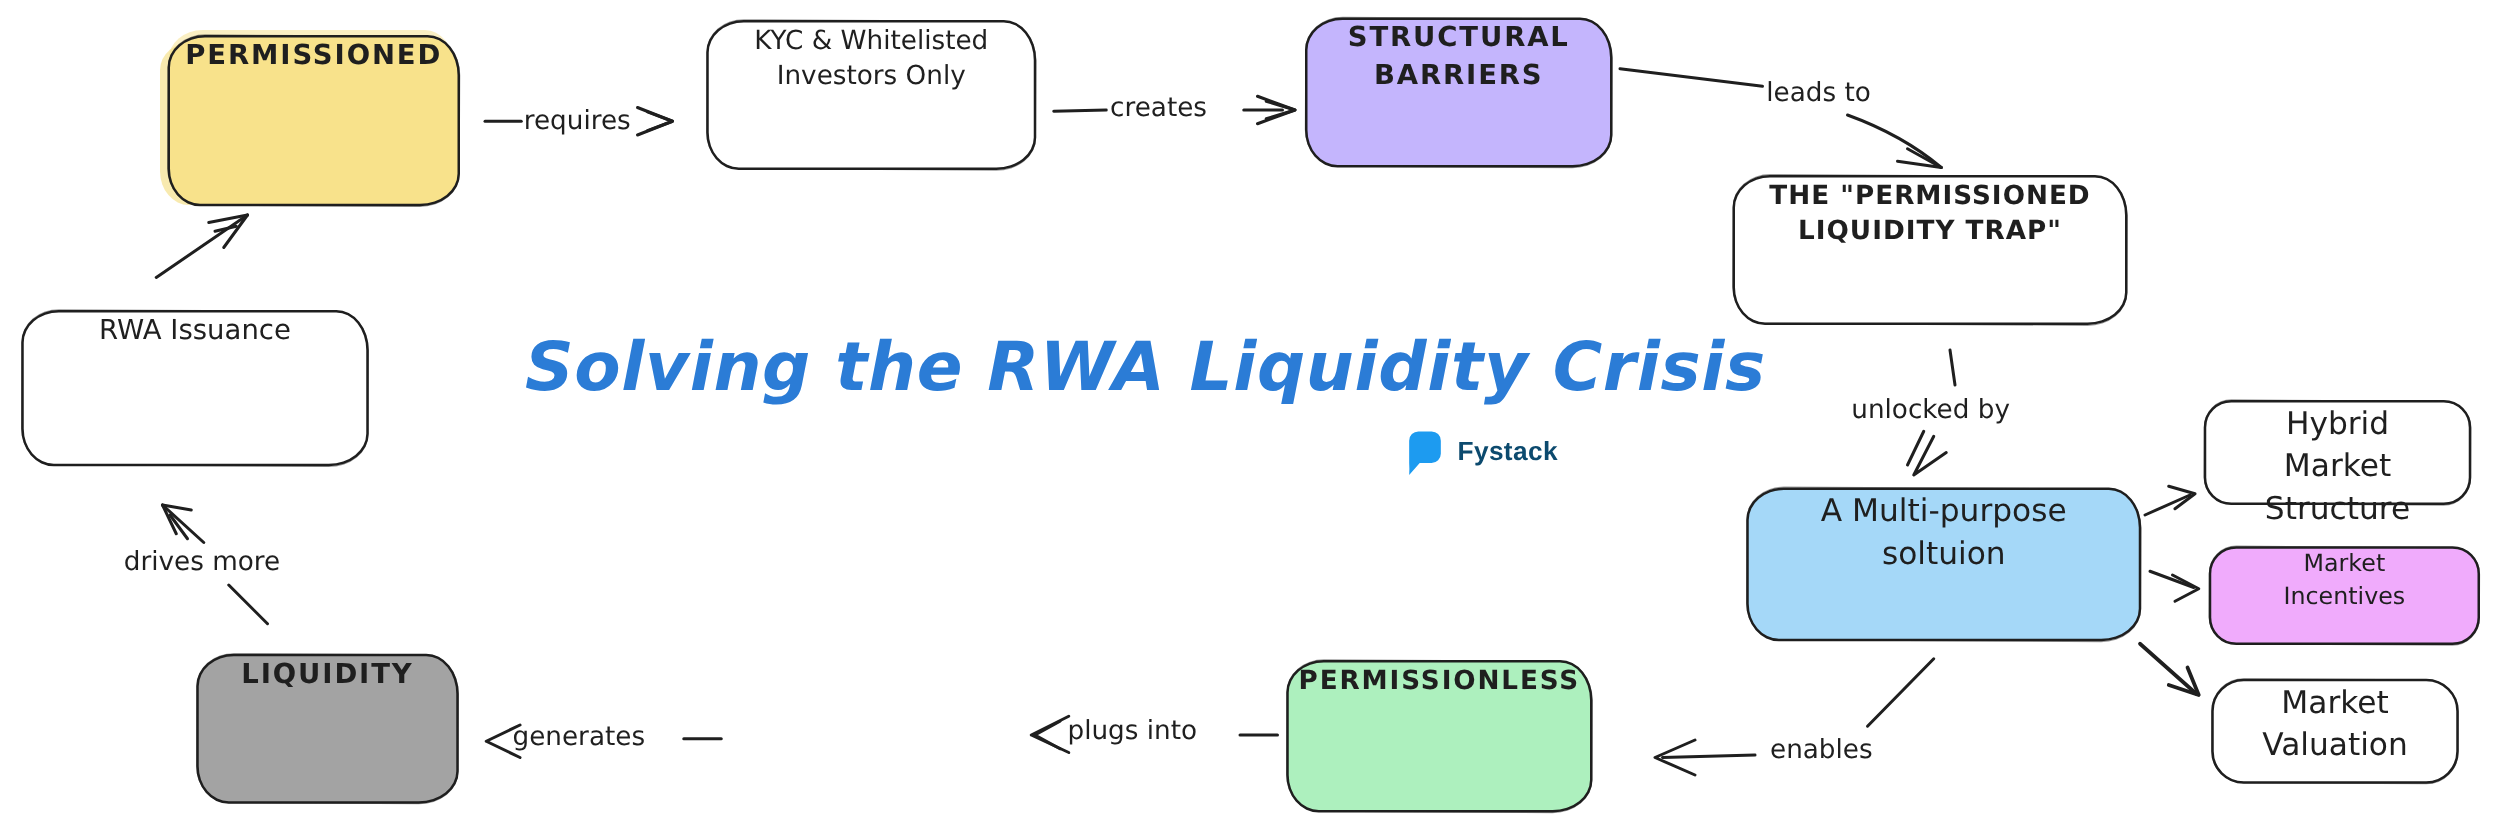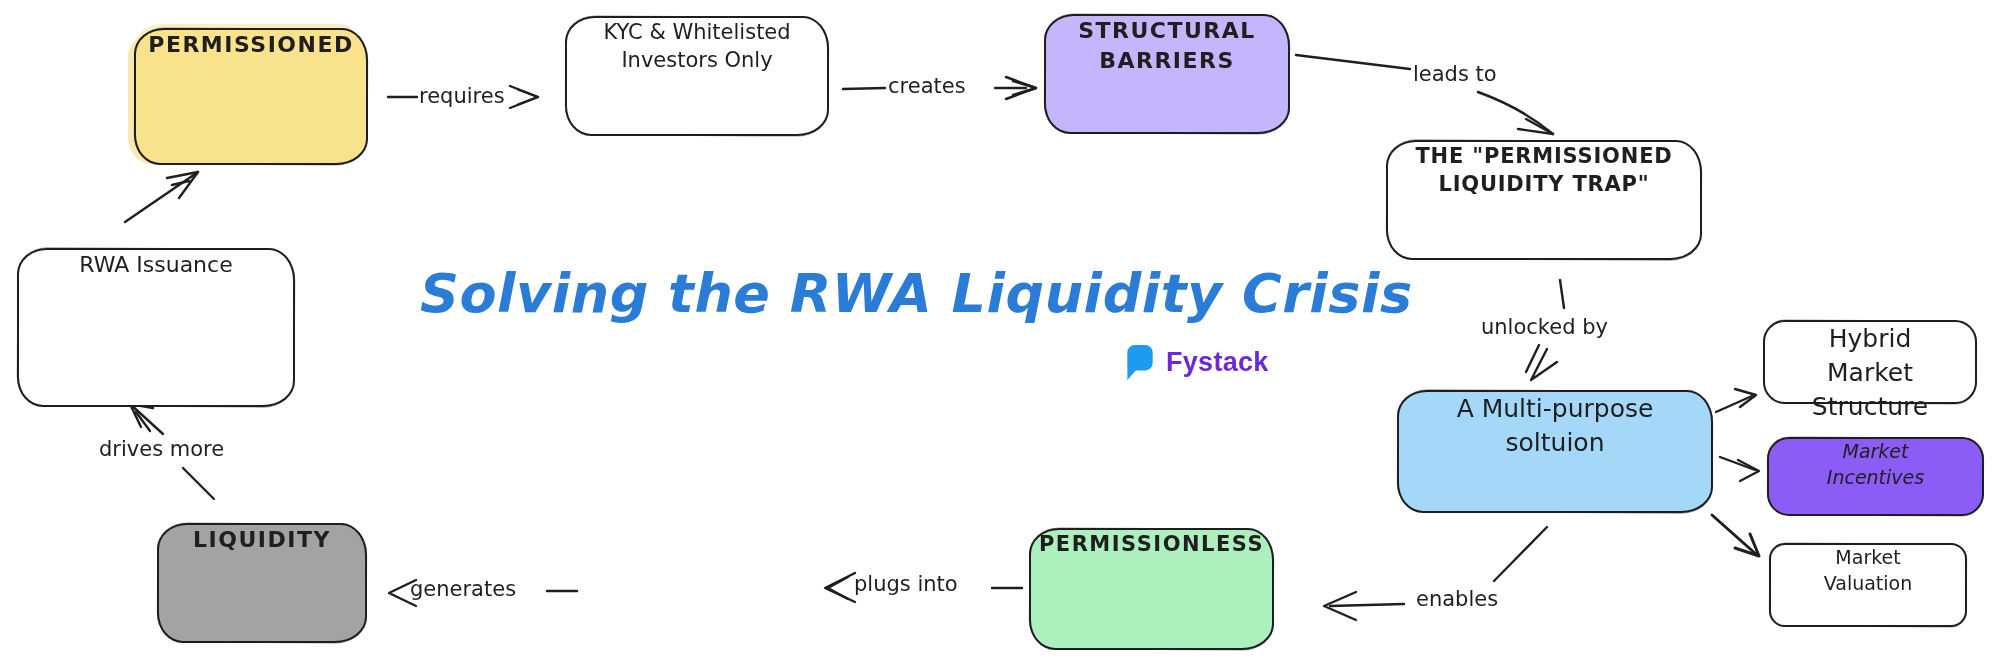--- a/index.html
+++ b/index.html
@@ -23,43 +23,43 @@
   .mid{font-weight:500;}
 
   .n-permissioned{left:134px;top:28px;width:234px;height:137px;font-size:22px;
     box-shadow:-9px 2px 0 -3px rgba(244,220,122,.6), -2px -7px 0 -3px rgba(244,220,122,.45);}
   .n-kyc{left:565px;top:16px;width:264px;height:120px;font-size:21px;}
   .n-kyc .nl{max-width:230px;}
   .n-barriers{left:1044px;top:14px;width:246px;height:120px;font-size:22px;}
   .n-barriers .nl{max-width:200px;}
   .n-trap{left:1386px;top:140px;width:316px;height:120px;font-size:21px;}
   .n-trap .nl{max-width:292px;letter-spacing:.8px;}
-  .n-rwa{left:17px;top:248px;width:278px;height:159px;font-size:22px;}
+  .n-rwa{left:17px;top:248px;width:278px;height:125px;font-size:22px;}
   .n-solution{left:1397px;top:390px;width:316px;height:123px;font-size:25px;}
   .n-solution .nl{max-width:220px;}
   .n-hybrid{left:1763px;top:320px;width:214px;height:84px;font-size:25px;border-radius:22px;}
   .n-hybrid .nl{max-width:166px;}
   .n-incent{left:1767px;top:437px;width:217px;height:79px;font-size:19px;border-radius:22px;}
   .n-incent .nl{max-width:120px;}
-  .n-valuat{left:1769px;top:543px;width:198px;height:84px;font-size:19px;border-radius:16px;}
+  .n-valuat{left:1769px;top:543px;width:198px;height:84px;font-size:25px;border-radius:26px;}
   .n-valuat .nl{max-width:120px;}
   .n-liquidity{left:157px;top:523px;width:210px;height:120px;font-size:22px;}
   .n-openmkt{left:588px;top:528px;width:219px;height:122px;font-size:22px;}
   .n-permless{left:1029px;top:528px;width:245px;height:122px;font-size:21px;}
 
   
   .elabel{position:absolute;font-size:21px;font-weight:500;color:#1f1f1f;white-space:nowrap;}
 
   
   .title{
     position:absolute;left:420px;top:262px;width:850px;text-align:center;
     font-size:54px;font-weight:700;font-style:italic;letter-spacing:.5px;white-space:nowrap;
   }
   .brand{position:absolute;left:1124px;top:343px;display:flex;align-items:center;gap:10px;}
-  .brand-name{font-family:"Liberation Sans",sans-serif;font-weight:700;font-size:27px;color:#6d28d9;letter-spacing:.3px;}
+  .brand-name{font-family:"Liberation Sans",sans-serif;font-weight:700;font-size:21px;color:#0c4a6e;letter-spacing:.3px;}
 
   .arrows{position:absolute;left:0;top:0;pointer-events:none;}
 </style>
 </head>
 <body>
 
 <div id="canvas">
 
   <svg class="arrows" width="2000" height="667" viewBox="0 0 2000 667">
     <g stroke="#1f1f1f" fill="none" stroke-width="2.4" stroke-linecap="round" stroke-linejoin="round">
@@ -157,21 +157,21 @@
   </div>
 
   <div class="node n-solution" style="background: rgb(165, 216, 248);">
     <span class="nl mid">A Multi-purpose soltuion</span>
   </div>
 
   <div class="node n-hybrid" style="background: rgb(255, 255, 255);">
     <span class="nl mid">Hybrid Market Structure</span>
   </div>
 
-  <div class="node n-incent" style="background: #8b5cf6; font-style: italic;">
+  <div class="node n-incent" style="background: #f0abfc;">
     <span class="nl mid">Market Incentives</span>
   </div>
 
   <div class="node n-valuat" style="background: rgb(255, 255, 255);">
     <span class="nl mid">Market Valuation</span>
   </div>
 
   <div class="node n-liquidity" style="background: #a3a3a3;">
     <span class="nl upper">LIQUIDITY</span>
   </div>

